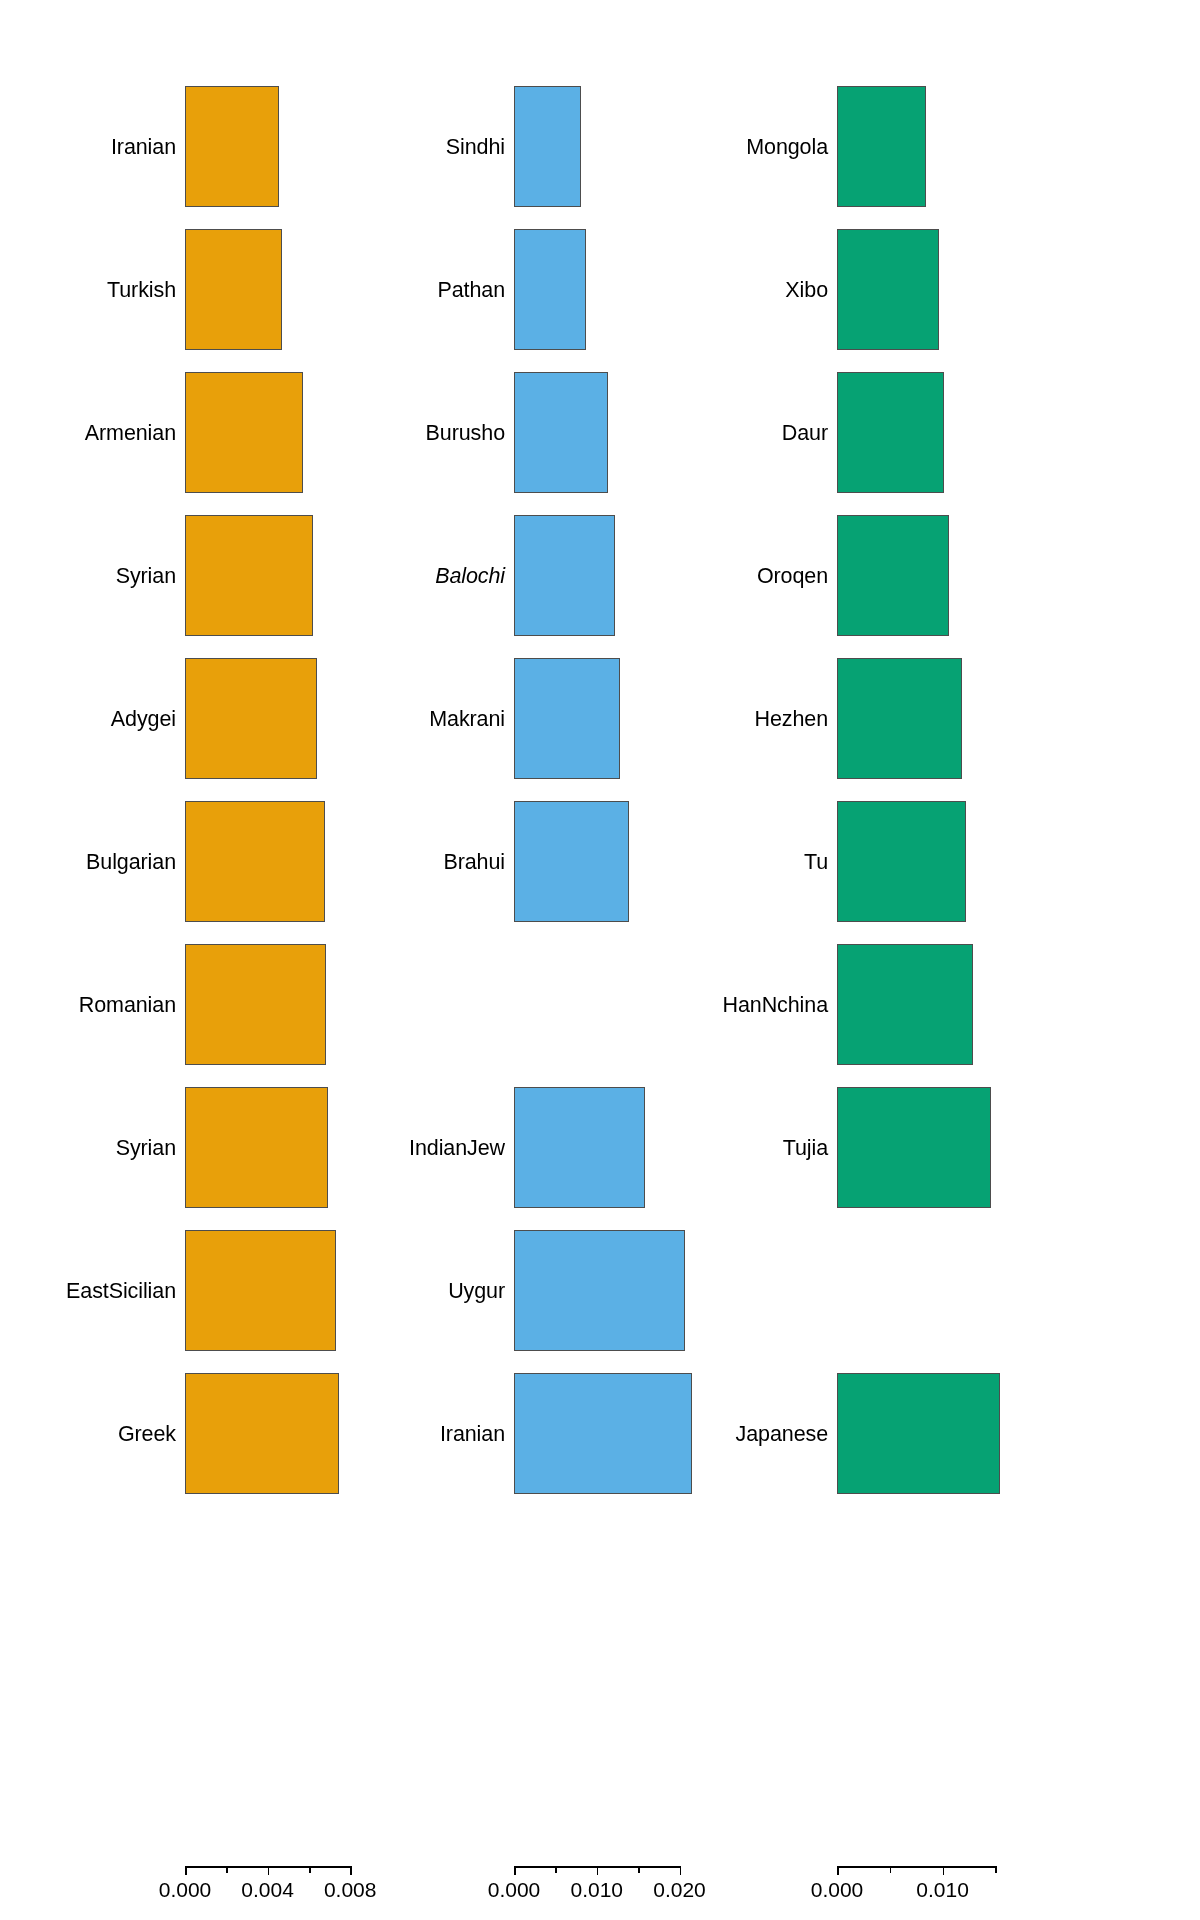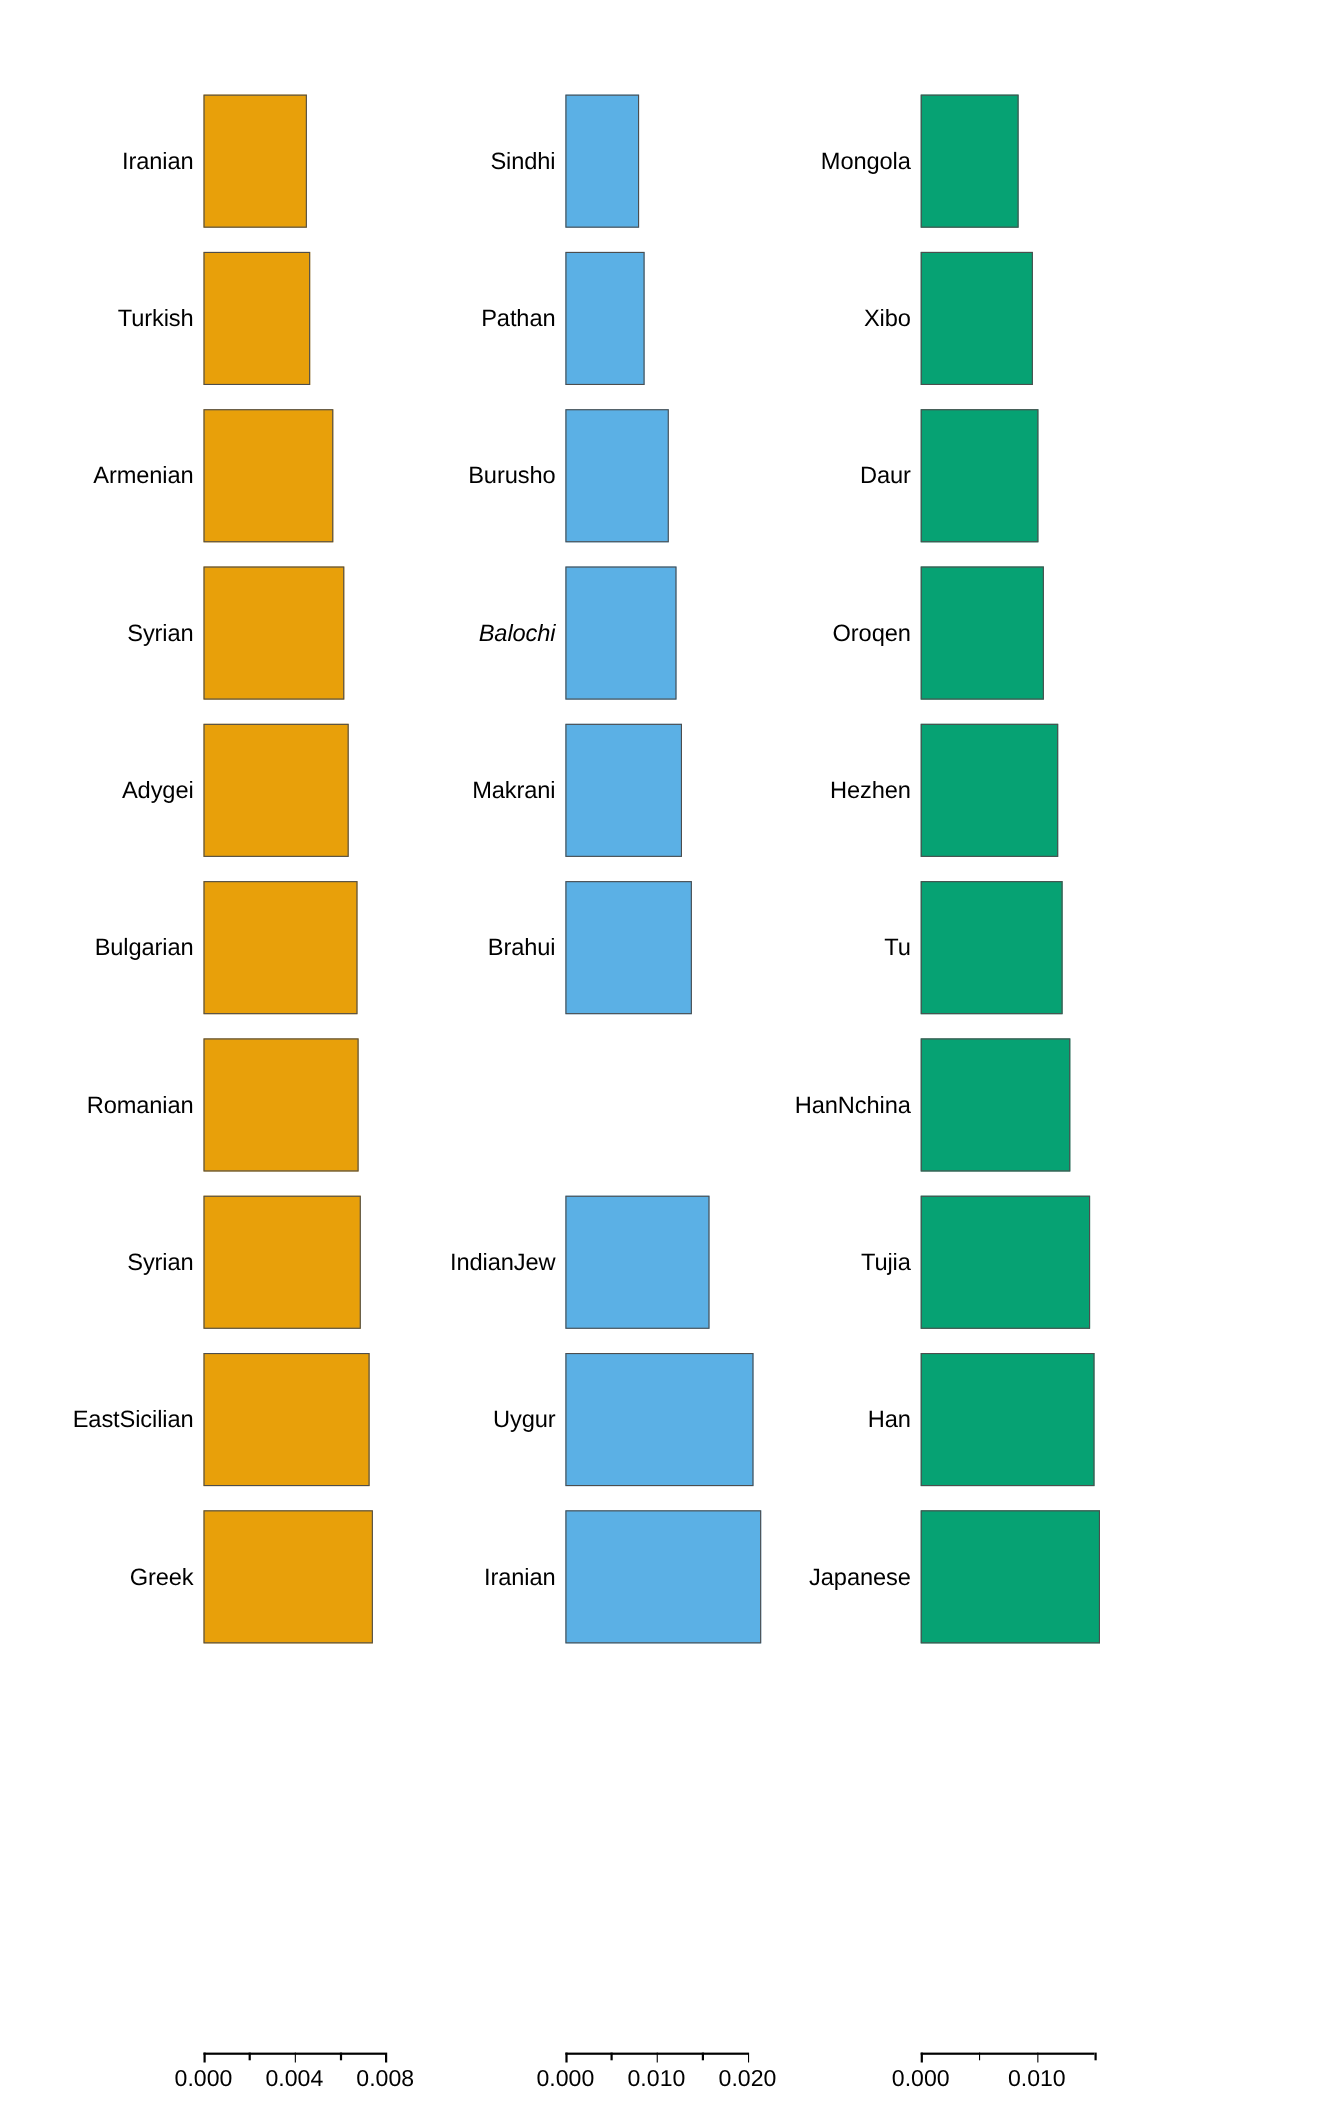--- a/index.html
+++ b/index.html
@@ -274,26 +274,20 @@
             <span class="bar-label">HanNchina</span>
             <div class="bar-rect" style="width: 136.167px; background: rgb(6, 162, 115);"></div>
           </div>
         </div>
         <div class="bar-row" style="top: 1087px; height: 121px; padding-left: 3px; box-sizing: border-box;">
           <div style="position: relative; height: 100%; width: 100%;">
             <span class="bar-label">Tujia</span>
             <div class="bar-rect" style="width: 153.583px; background: rgb(6, 162, 115);"></div>
           </div>
         </div>
-        <div class="bar-row" style="top: 1230px; height: 121px; padding-left: 3px; box-sizing: border-box;">
-          <div style="position: relative; height: 100%; width: 100%;">
-            <span class="bar-label">Han</span>
-            <div class="bar-rect" style="width: 158.333px; background: rgb(6, 162, 115);"></div>
-          </div>
-        </div>
         <div class="bar-row" style="top: 1373px; height: 121px; padding-left: 3px; box-sizing: border-box;">
           <div style="position: relative; height: 100%; width: 100%;">
             <span class="bar-label">Japanese</span>
             <div class="bar-rect" style="width: 163.083px; background: rgb(6, 162, 115);"></div>
           </div>
         </div>
       </div>
       <div class="axis" style="left: 3px; top: 1866px; width: 190px;">
         <div class="axis-line" style="width: 158.333px;"></div>
         <div class="tick" style="left: 0px;"></div>

